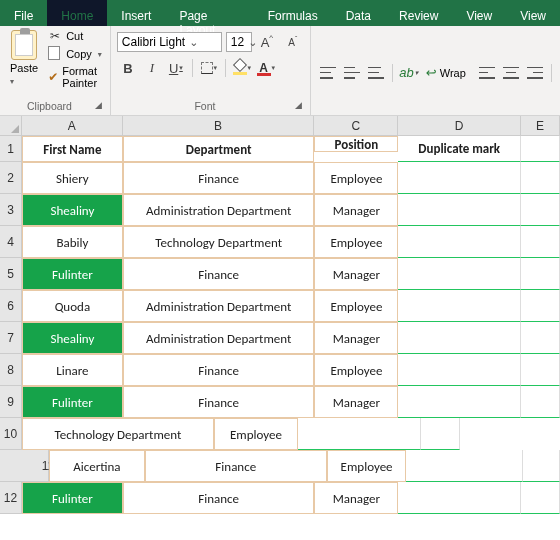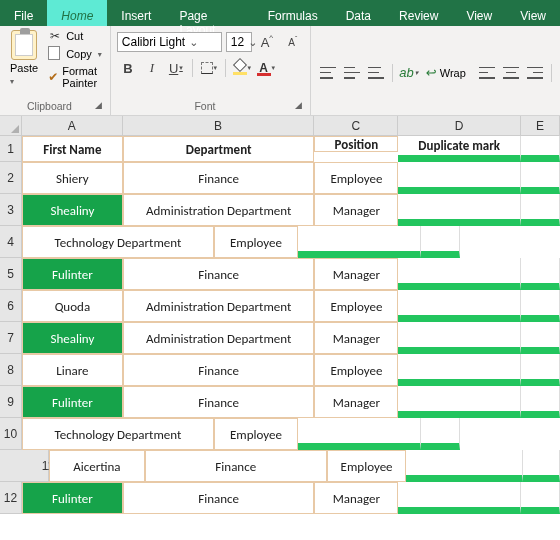--- a/index.html
+++ b/index.html
@@ -1,21 +1,21 @@
 <!DOCTYPE html>
 <html><head>
 <meta charset="utf-8">
 <style>
   * { box-sizing: border-box; margin: 0; padding: 0; }
   body { font-family: "Segoe UI", Tahoma, sans-serif; font-size: 12px; background: #fff; width: 560px; overflow: hidden; }
 
   
   .menu { display: flex; background: #217346; height: 26px; }
   .menu-tab { color: #fff; padding: 9px 14px; cursor: pointer; font-size: 12px; }
-  .menu-tab.active { background: #5eead4; color: #217346; font-weight: 500; font-style: italic; }
+  .menu-tab.active { background: #0f172a; color: #217346; font-weight: 500; }
 
   
   .ribbon { display: flex; background: #f3f2f1; border-bottom: 1px solid #d4d4d4; height: 90px; }
   .group { display: flex; flex-direction: column; border-right: 1px solid #d4d4d4; padding: 2px 6px; }
   .group-content { flex: 1; display: flex; }
   .group-label { text-align: center; font-size: 10.5px; color: #666; padding: 1px 0; margin-top: 8px;}
   .group-label .launcher { float:right; font-size:9px; color:#666; padding:0 2px; }
 
   
   .paste-big { display: flex; flex-direction: column; align-items: center; padding: 2px 4px; margin-right:4px; }
@@ -60,21 +60,21 @@
   .align-ic { width:16px; height:12px; display:flex; flex-direction:column; justify-content:space-between;}
   .align-ic span { height:1.5px; background:#555; width:100%;}
   .wrap-btn { display:flex; align-items:center; gap:3px; font-size:11px; padding:0 4px;}
   .wrap-glyph { color:#2a7d3a; font-size:13px;}
   .sep { width:1px; background:#ccc; height:18px; margin:0 3px;}
   .ch { background:#e6e6e6; border-right:1px solid #ccc; border-bottom:1px solid #ccc; height:20px; display:flex; align-items:center; justify-content:center; color:#333; font-size:12px;}
   .rowhead { background:#e6e6e6; border-right:1px solid #ccc; border-bottom:1px solid #ccc; width:22px; display:flex; align-items:center; justify-content:center; color:#333; font-size:12px;}
   .selall { width:22px; height:20px; background:#e6e6e6; border-right:1px solid #ccc; border-bottom:1px solid #ccc; position:relative;}
   .selall::after{ content:""; position:absolute; right:2px; bottom:2px; width:0; height:0; border-right:8px solid #b0b0b0; border-top:8px solid transparent;}
   .row { display:flex; }
-  .cell { border-right:1px solid #ddd; border-bottom:7px solid #22c55e; height:32px; display:flex; align-items:center; justify-content:center; font-family:"Calibri Light","Calibri",sans-serif; font-size:13px; color:#222; background:#fff;}
+  .cell { border-right:1px solid #ddd; border-bottom:1px solid #22c55e; height:32px; display:flex; align-items:center; justify-content:center; font-family:"Calibri Light","Calibri",sans-serif; font-size:13px; color:#222; background:#fff;}
   .colA { width:101px;} .colB { width:192px;} .colC { width:84px;} .colD { width:123px;} .colE { width:39px;}
   
   .bcell { border:1px solid #e8c9a6; }
   .hl { background:#16a34a; color:#fff; }
 </style>
 </head>
 <body>
 
 <div class="menu" id="menu">
     <div class="menu-tab">File</div>
@@ -262,20 +262,21 @@
       <div class="row">
         <div class="rowhead" style="height: 32px;">3</div>
         <div class="cell colA bcell hl">Shealiny</div>
         <div class="cell colB bcell">Administration Department</div>
         <div class="cell colC bcell">Manager</div>
         <div class="cell colD"></div>
         <div class="cell colE"></div>
       </div>
       <div class="row">
         <div class="rowhead" style="height: 32px;">4</div>
+        <div class="cell colA bcell">Babily</div>
         <div class="cell colB bcell">Technology Department</div>
         <div class="cell colC bcell">Employee</div>
         <div class="cell colD"></div>
         <div class="cell colE"></div>
       </div>
       <div class="row">
         <div class="rowhead" style="height: 32px;">5</div>
         <div class="cell colA bcell hl">Fulinter</div>
         <div class="cell colB bcell">Finance</div>
         <div class="cell colC bcell">Manager</div>

